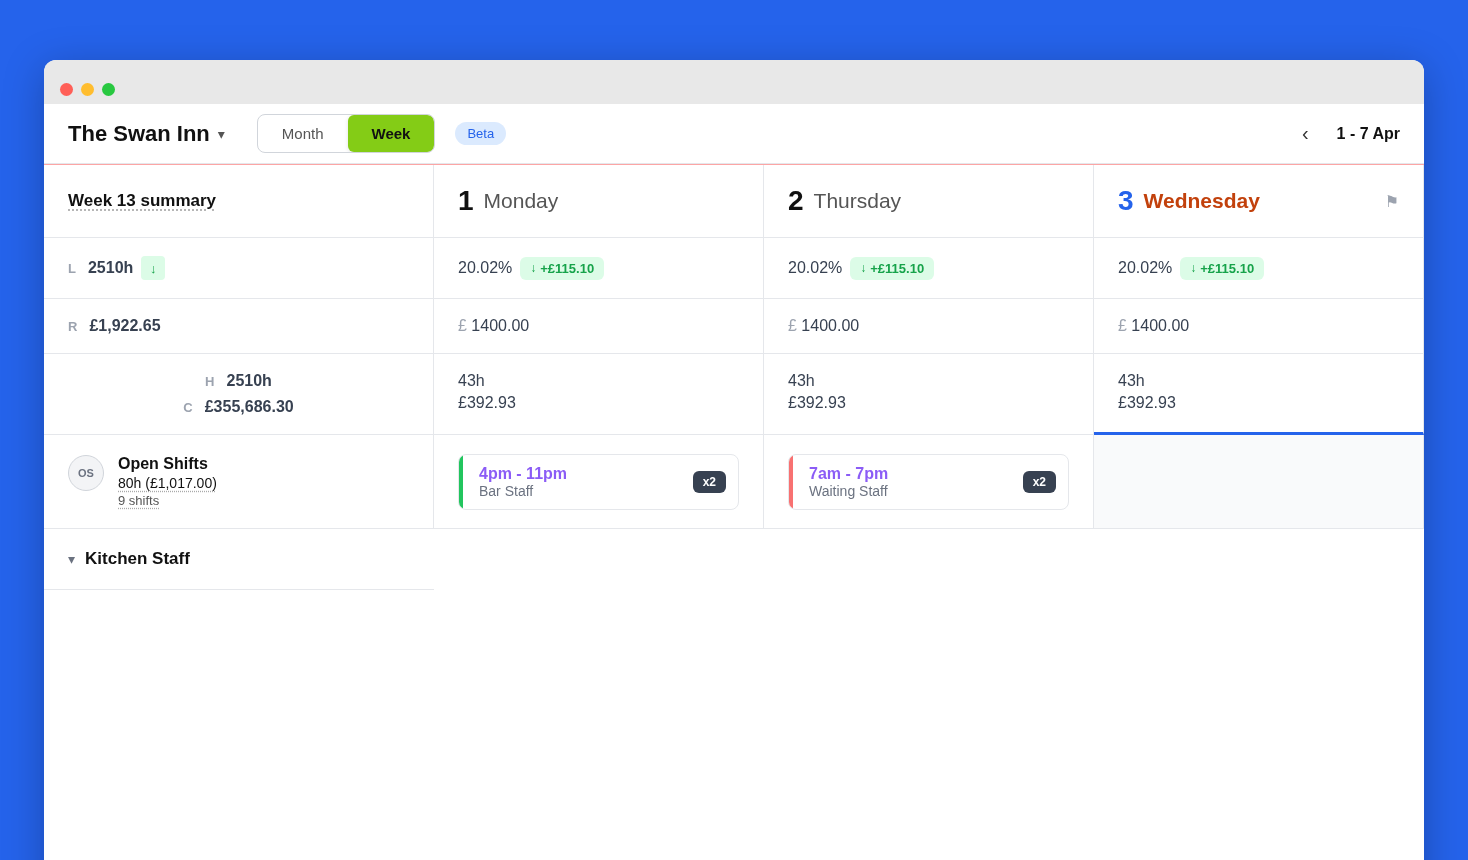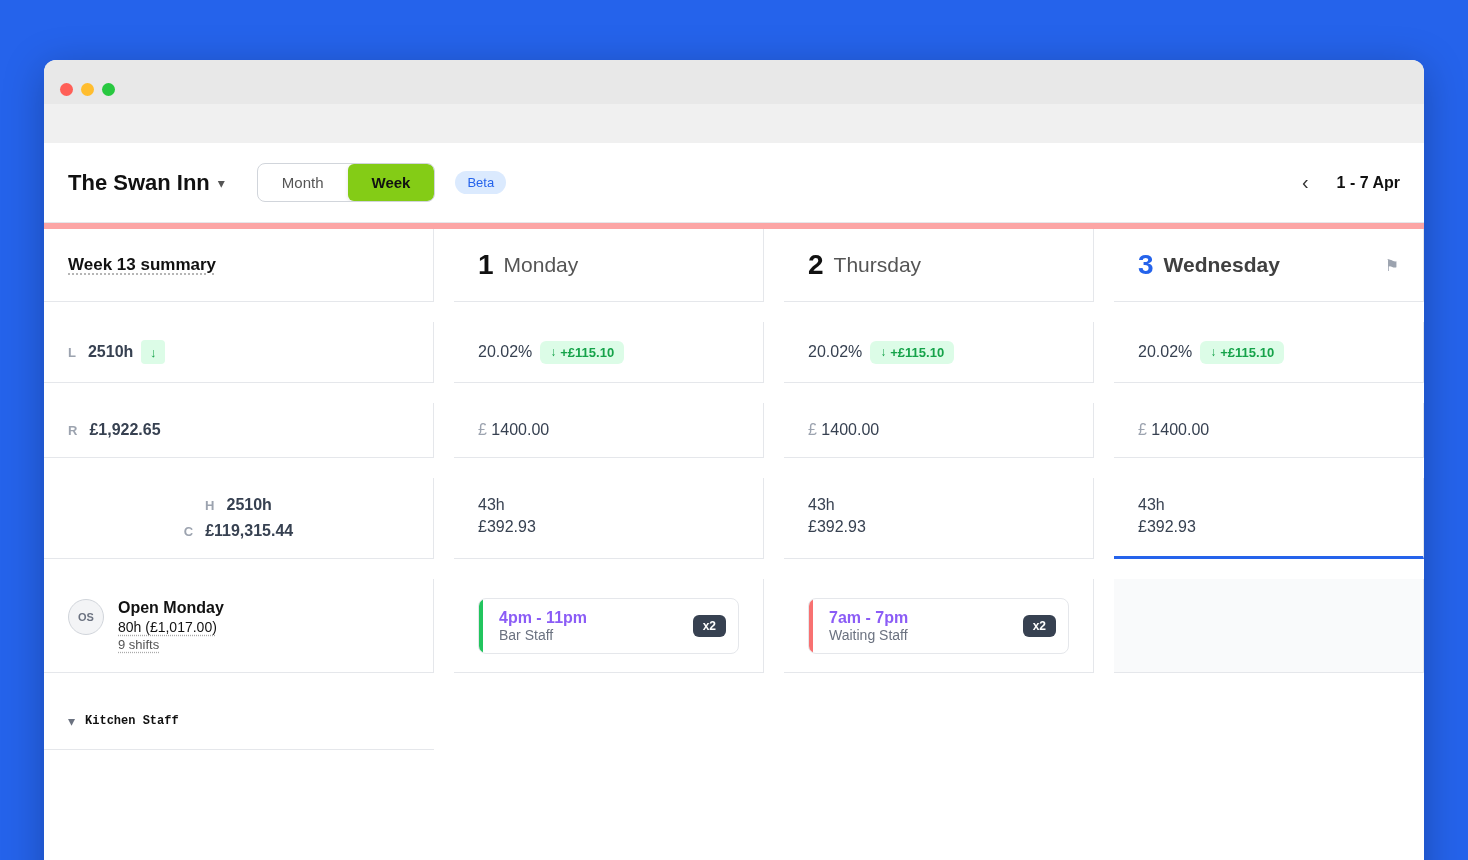--- a/index.html
+++ b/index.html
@@ -37,24 +37,23 @@
     .app-content {
       background: #fff;
       min-height: 816px;
     }
 
     
     .header {
       display: flex;
       align-items: center;
       padding: 4px 24px;
-      height: 80px;
+      height: 60px;
       border-bottom: 1px solid #e5e7eb;
       gap: 20px;
-      margin-top: 39px;
     }
     .venue-selector {
       display: flex;
       align-items: center;
       gap: 8px;
       cursor: pointer;
     }
     .venue-name {
       font-size: 22px;
       font-weight: 700;
@@ -104,22 +103,21 @@
     .date-range {
       font-size: 16px;
       font-weight: 600;
       color: #111;
     }
 
     
     .schedule-grid {
       display: grid;
       grid-template-columns: 390px 1fr 1fr 1fr;
-      border-top: 6px solid #fca5a5;
-      gap: 20px;
+      border-top: 1px solid #fca5a5;
     }
 
     
     .col-header {
       padding: 20px 24px;
       border-bottom: 1px solid #e5e7eb;
       border-right: 1px solid #e5e7eb;
       display: flex;
       align-items: center;
       gap: 10px;
@@ -129,21 +127,21 @@
       font-size: 28px;
       font-weight: 800;
       color: #111;
     }
     .day-num.today { color: #2563eb; }
     .day-name {
       font-size: 21px;
       color: #555;
       font-weight: 400;
     }
-    .day-name.today { color: #404040; font-weight: 600; }
+    .day-name.today { color: #c2410c; font-weight: 600; }
     .week-summary-header {
       display: flex;
       flex-direction: column;
       justify-content: center;
       padding: 20px 24px;
       border-bottom: 1px solid #e5e7eb;
       border-right: 1px solid #e5e7eb;
     }
     .week-summary-title {
       font-size: 17px;
@@ -302,21 +300,21 @@
     
     .kitchen-row-cell {
       padding: 20px 24px;
       border-bottom: 1px solid #e5e7eb;
       border-right: 1px solid #e5e7eb;
       display: flex;
       align-items: center;
       gap: 10px;
     }
     .kitchen-row-cell:last-child { border-right: none; }
-    .kitchen-label { font-size: 12px; font-weight: 700; color: #111; font-family: Liberation Mono, monospace; }
+    .kitchen-label { font-size: 17px; font-weight: 700; color: #111; }
     .kitchen-info { font-size: 15px; color: #374151; }
     .kitchen-dots { color: #6b7280; font-size: 14px; }
     .expand-icon { color: #6b7280; font-size: 14px; cursor: pointer; }
   </style>
 </head>
 <body>
 
 <div class="browser-window">
 
   <div class="browser-chrome">
@@ -421,21 +419,21 @@
         </span>
       </div>
 
       <div class="cell summary-cell stacked-cell">
         <div style="display:flex;align-items:center;gap:8px">
           <span class="row-label">H</span>
           <span class="cell-value bold">2510h</span>
         </div>
         <div style="display:flex;align-items:center;gap:8px">
           <span class="row-label">C</span>
-          <span class="cell-value bold">£119,315.44</span>
+          <span class="cell-value bold">£355,686.30</span>
         </div>
       </div>
 
       <div class="cell stacked-cell">
         <span class="cell-value">43h</span>
         <span class="cell-value">£392.93</span>
       </div>
 
       <div class="cell stacked-cell">
         <span class="cell-value">43h</span>
@@ -443,21 +441,21 @@
       </div>
 
       <div class="cell stacked-cell wed-highlight">
         <span class="cell-value">43h</span>
         <span class="cell-value">£392.93</span>
       </div>
 
       <div class="open-shifts-summary">
         <div class="os-avatar">OS</div>
         <div class="os-info">
-          <span class="os-title">Open Monday</span>
+          <span class="os-title">Open Shifts</span>
           <span class="os-sub">80h (£1,017.00)</span>
           <span class="os-shifts">9 shifts</span>
         </div>
       </div>
 
       <div class="shift-cell">
         <div class="shift-card green">
           <div class="shift-card-content">
             <div class="shift-time">4pm - 11pm</div>
             <div class="shift-role">Bar Staff</div>

